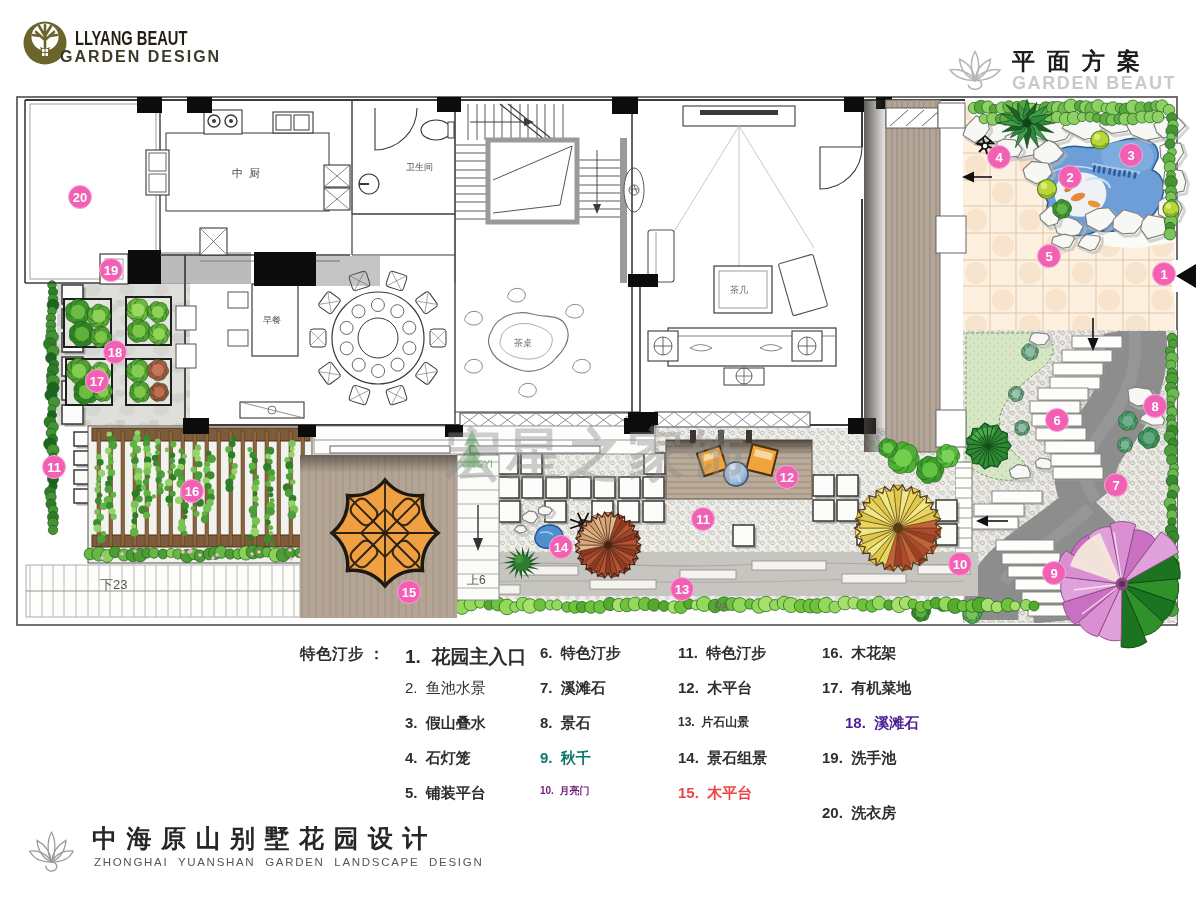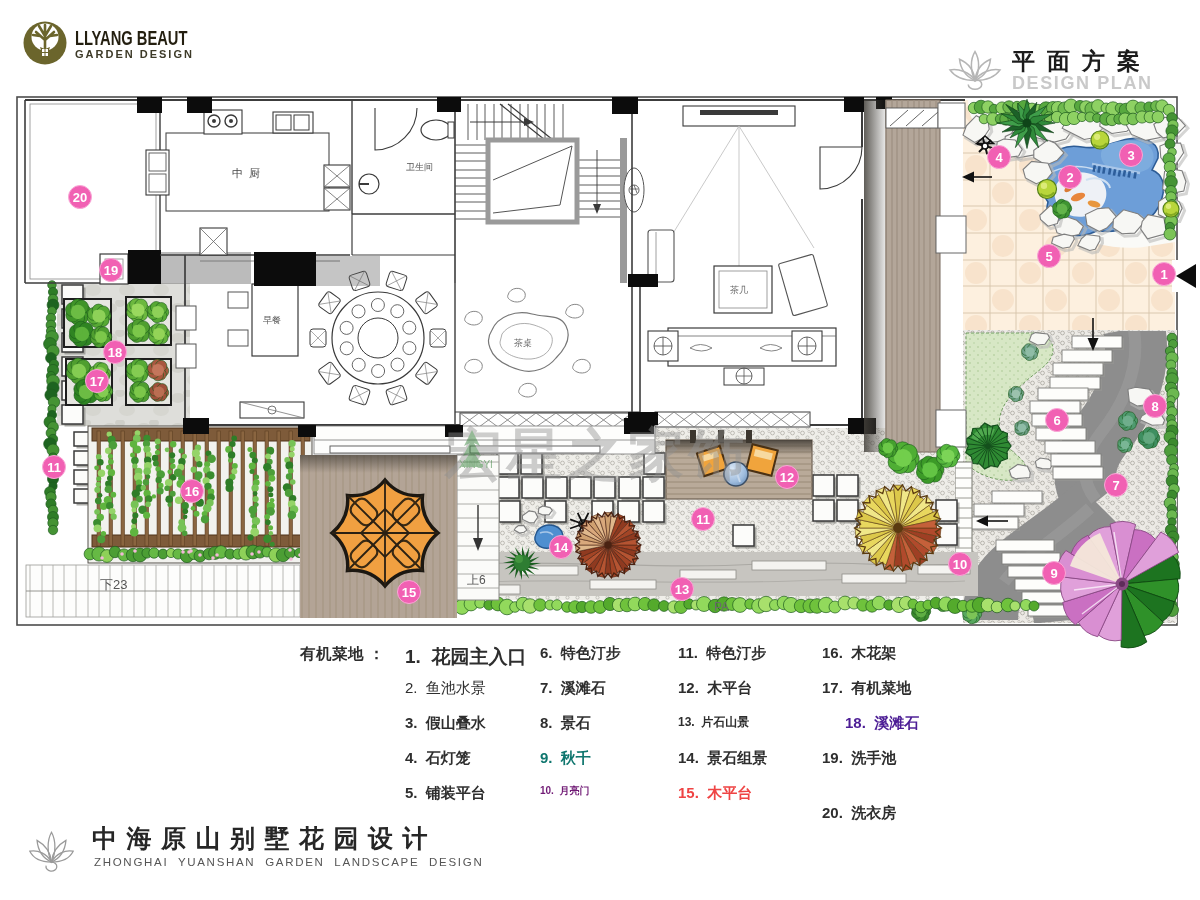--- a/index.html
+++ b/index.html
@@ -1937,38 +1937,38 @@
 <circle cx="23" cy="23" r="21.5" fill="#6b652c"></circle>
 <circle cx="23" cy="17" r="13.5" fill="#fff"></circle>
 <path d="M23,30 L23,16 M23,20 L14,12 M23,20 L32,12 M23,16 L17,6 M23,16 L29,6 M23,13 L23,5 M18,16 L11,15 M28,16 L35,15" stroke="#6b652c" stroke-width="2.6" stroke-linecap="round"></path>
 <path d="M19,42 C20,36 20,32 18,27 L23,29 L28,27 C26,32 26,36 27,42 Z" fill="#6b652c"></path>
 <rect x="20" y="29" width="6" height="7" fill="#fff"></rect>
 <path d="M23,29 L23,36 M20,32.5 L26,32.5" stroke="#6b652c" stroke-width="1"></path>
 </svg>
 
 <div class="abs" style="left:75px;top:26px;font-size:21px;font-weight:bold;color:#241f10;transform:scaleX(0.70);transform-origin:left">LLYANG BEAUT</div>
 
-<div class="abs" style="left:75px;top:48px;font-size:11px;color:#3d3a28;letter-spacing:2.0px;font-weight:bold">GARDEN DESIGN</div>
+<div class="abs" style="left:60px;top:48px;font-size:16px;color:#3d3a28;letter-spacing:2.0px;font-weight:bold">GARDEN DESIGN</div>
 
 <svg class="abs" style="left:947px;top:41px" width="56" height="52" viewBox="0 0 58 52">
 <g fill="none" stroke="#b5b5b5" stroke-width="1.6">
 <path d="M29,40 C24,30 24,18 29,10 C34,18 34,30 29,40 Z"></path>
 <path d="M29,40 C20,36 14,28 13,18 C22,22 28,30 29,40 Z"></path>
 <path d="M29,40 C38,36 44,28 45,18 C36,22 30,30 29,40 Z"></path>
 <path d="M29,40 C18,40 8,36 3,29 C12,27 24,32 29,40 Z"></path>
 <path d="M29,40 C40,40 50,36 55,29 C46,27 34,32 29,40 Z"></path>
 <path d="M22,44 a7,5 0 1 0 7,-5"></path>
 </g>
   </svg>
 
 <div class="abs" style="left:1012px;top:46px;font-size:23px;font-weight:bold;color:#1c1c1c;letter-spacing:12px;white-space:nowrap">平面方案</div>
 
-<div class="abs" style="left:1012px;top:73px;font-size:18px;font-weight:bold;color:#c9c9c9;letter-spacing:1.6px;white-space:nowrap">DESIGN PLAN</div>
-
-<div class="abs" style="left:300px;top:644px;font-size:15.5px;font-weight:bold;color:#2e2e2e;letter-spacing:0.5px">有机菜地 ：</div>
+<div class="abs" style="left:1012px;top:73px;font-size:18px;font-weight:bold;color:#c9c9c9;letter-spacing:1.6px;white-space:nowrap">GARDEN BEAUT</div>
+
+<div class="abs" style="left:300px;top:644px;font-size:15.5px;font-weight:bold;color:#2e2e2e;letter-spacing:0.5px">特色汀步 ：</div>
 
 <div class="abs" style="left:405px;top:644px;font-size:19px;color:#2e2e2e;font-weight:bold;white-space:nowrap">1.&nbsp; 花园主入口</div>
 
 <div class="abs" style="left:405px;top:679px;font-size:15px;color:#2e2e2e;font-weight:normal;white-space:nowrap">2.&nbsp; 鱼池水景</div>
 
 <div class="abs" style="left:405px;top:714px;font-size:15px;color:#2e2e2e;font-weight:bold;white-space:nowrap">3.&nbsp; 假山叠水</div>
 
 <div class="abs" style="left:405px;top:749px;font-size:15px;color:#2e2e2e;font-weight:bold;white-space:nowrap">4.&nbsp; 石灯笼</div>
 
 <div class="abs" style="left:405px;top:784px;font-size:15px;color:#2e2e2e;font-weight:bold;white-space:nowrap">5.&nbsp; 铺装平台</div>

